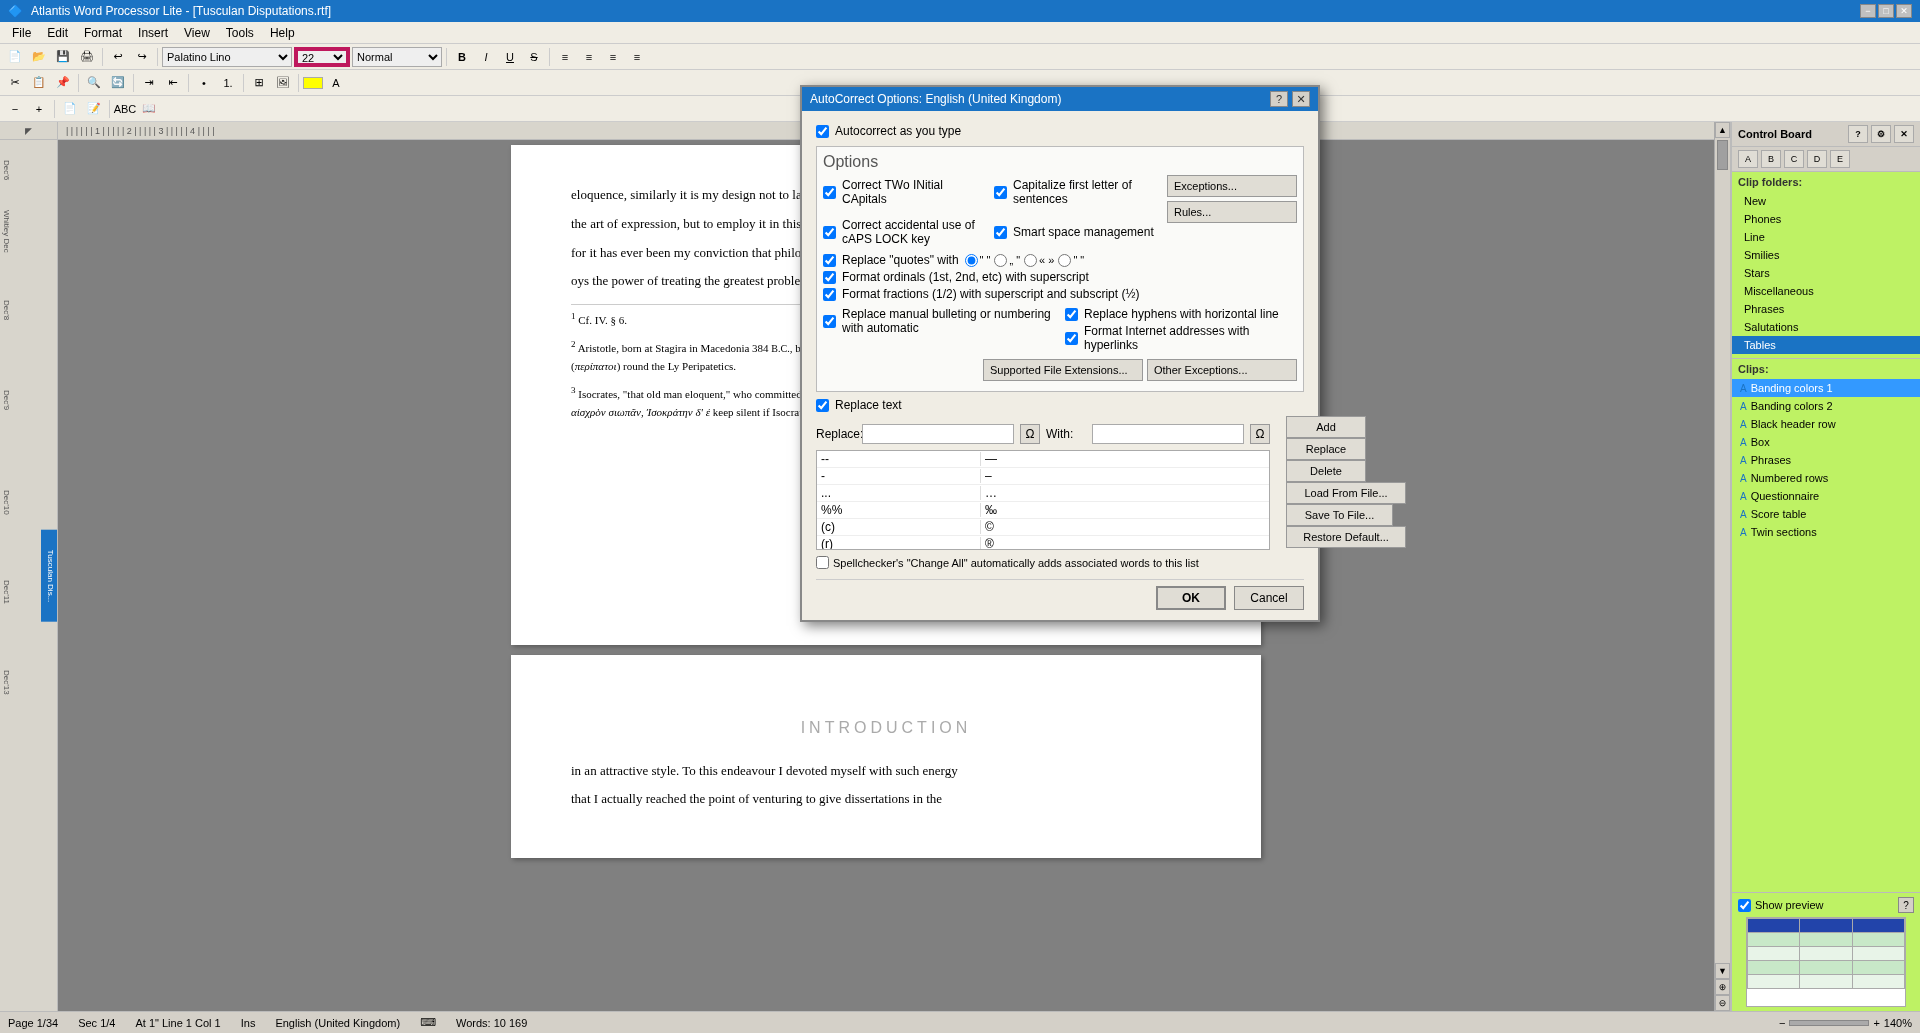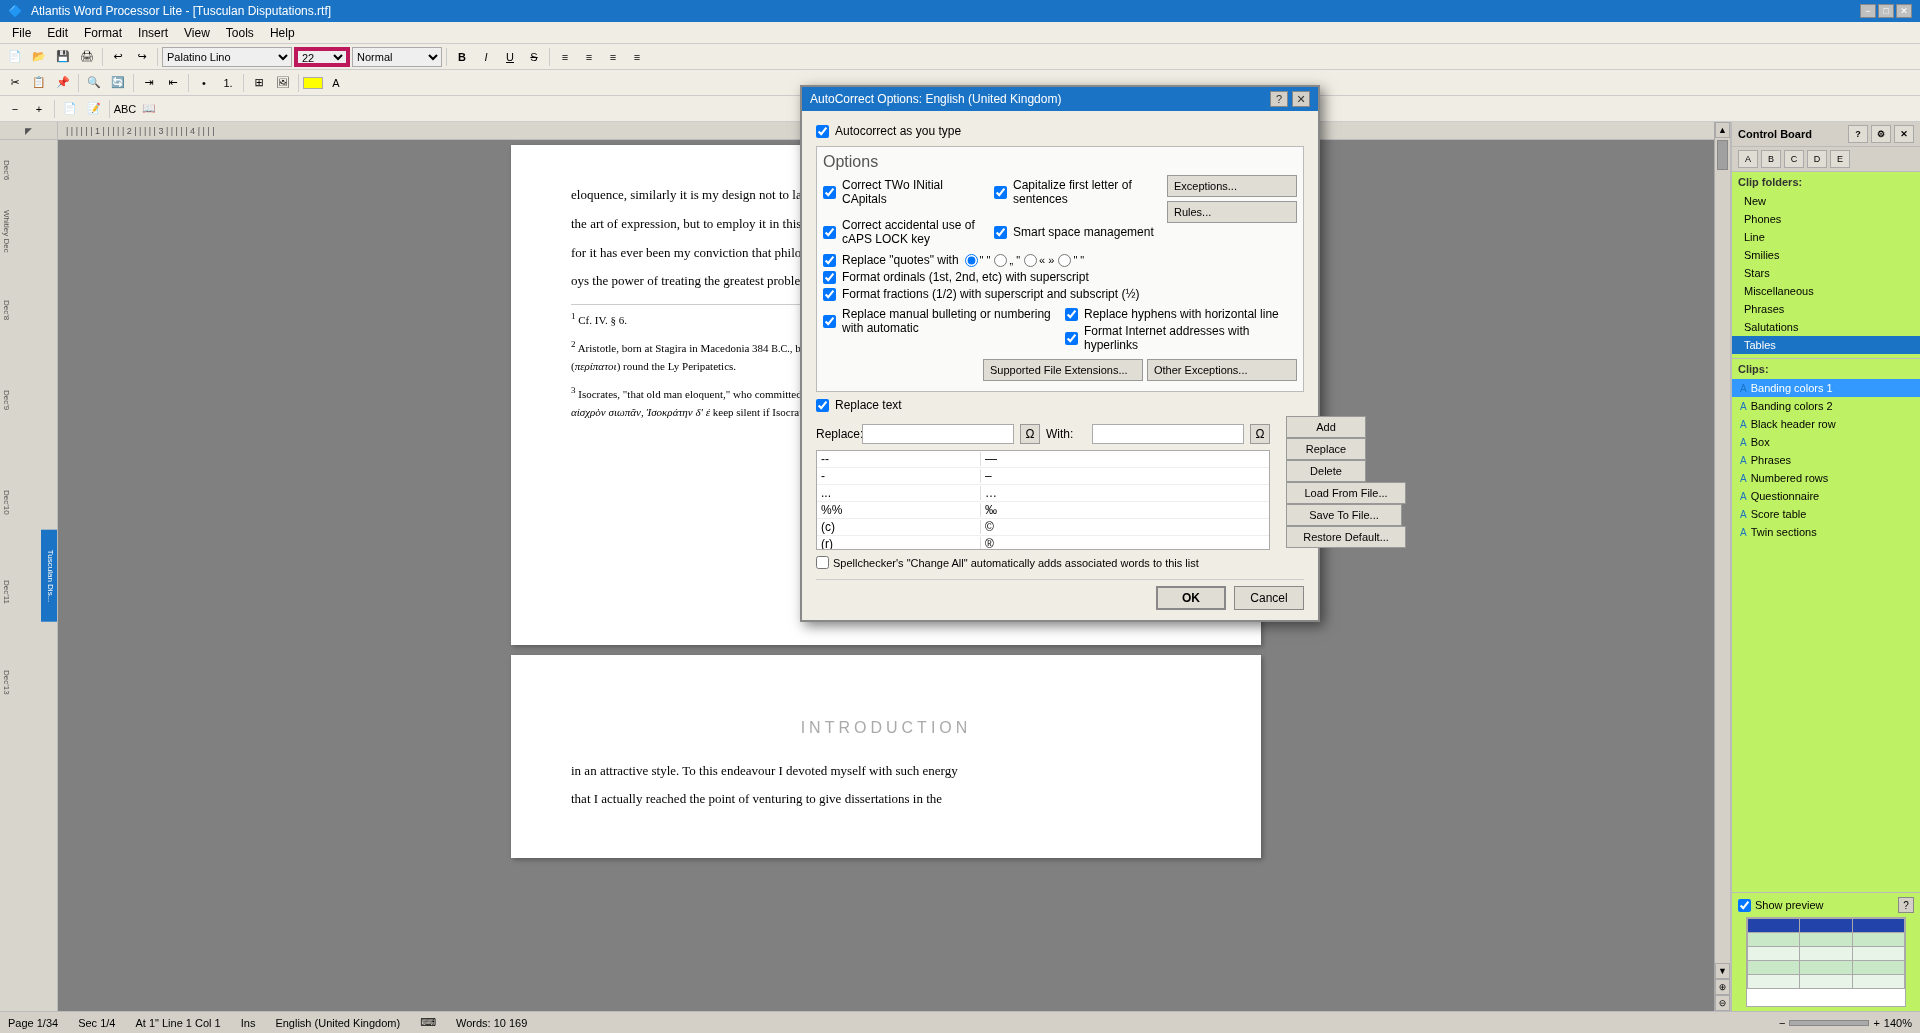--- a/index.html
+++ b/index.html
@@ -730,21 +730,21 @@
                 <span class="replace-from">(r)</span>
                 <span class="replace-to">®</span>
               </div>
             </div>
           </div>
           <div class="replace-list-btns">
             <button class="rlist-btn">Add</button>
             <button class="rlist-btn">Replace</button>
             <button class="rlist-btn">Delete</button>
             <button class="rlist-btn" style="width:120px;">Load From File...</button>
-            <button class="rlist-btn" style="width:116px;">Save To File...</button>
+            <button class="rlist-btn" style="width:107px;">Save To File...</button>
             <button class="rlist-btn" style="width:120px;">Restore Default...</button>
           </div>
         </div>
 
         <div class="spellcheck-row">
           <input type="checkbox" style="">
           <span>Spellchecker's "Change All" automatically adds associated words to this list</span>
         </div>
       </div>
 

